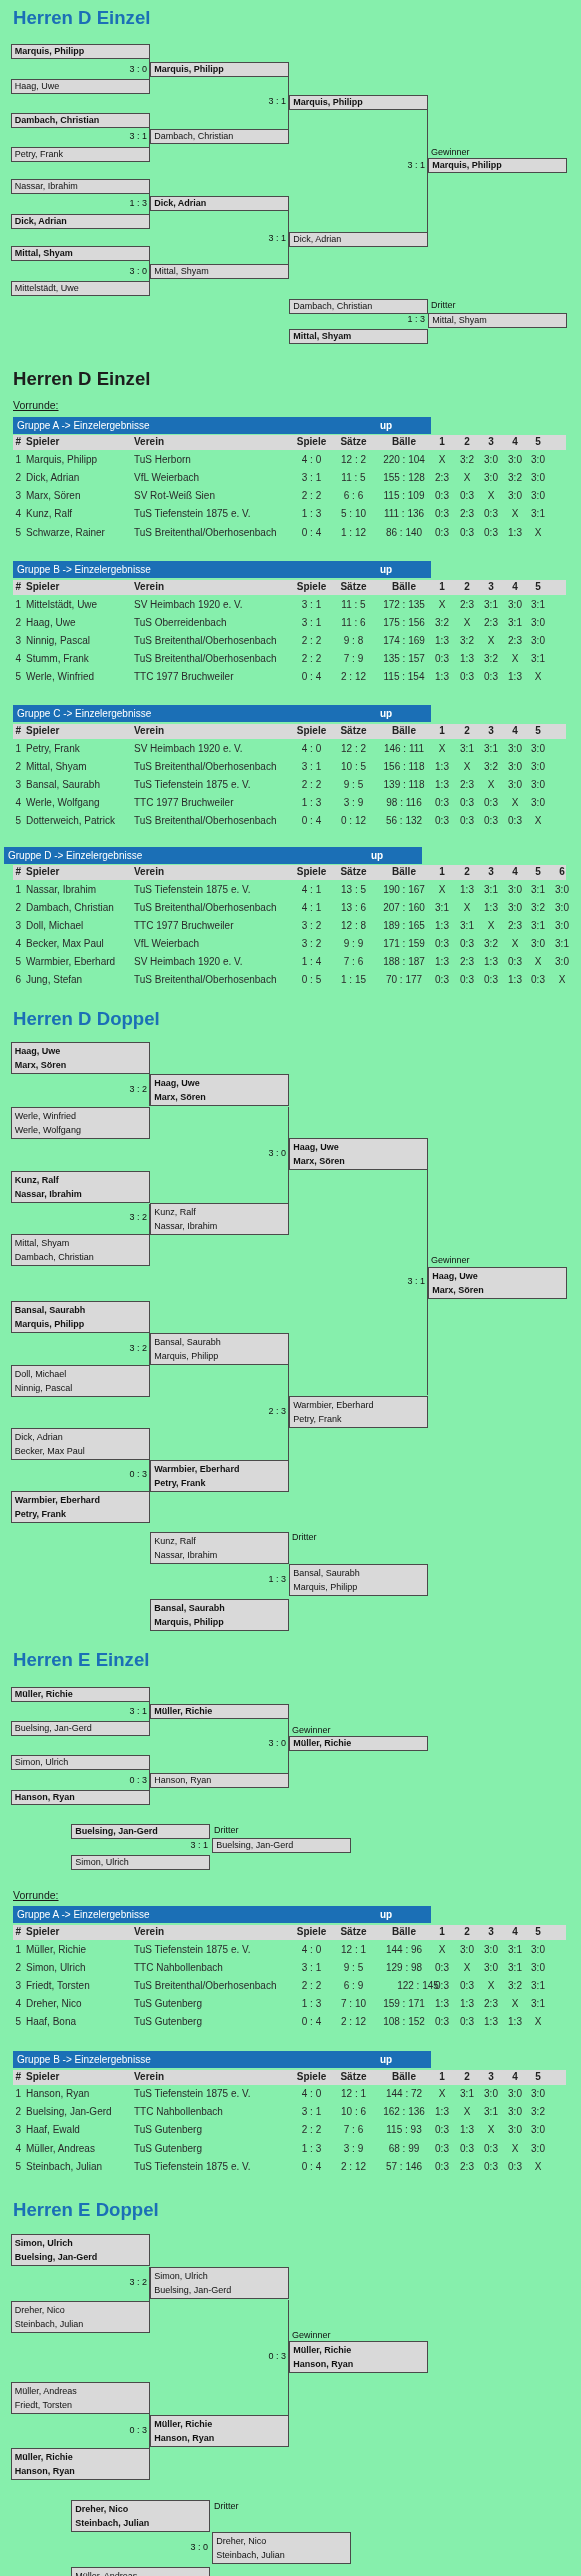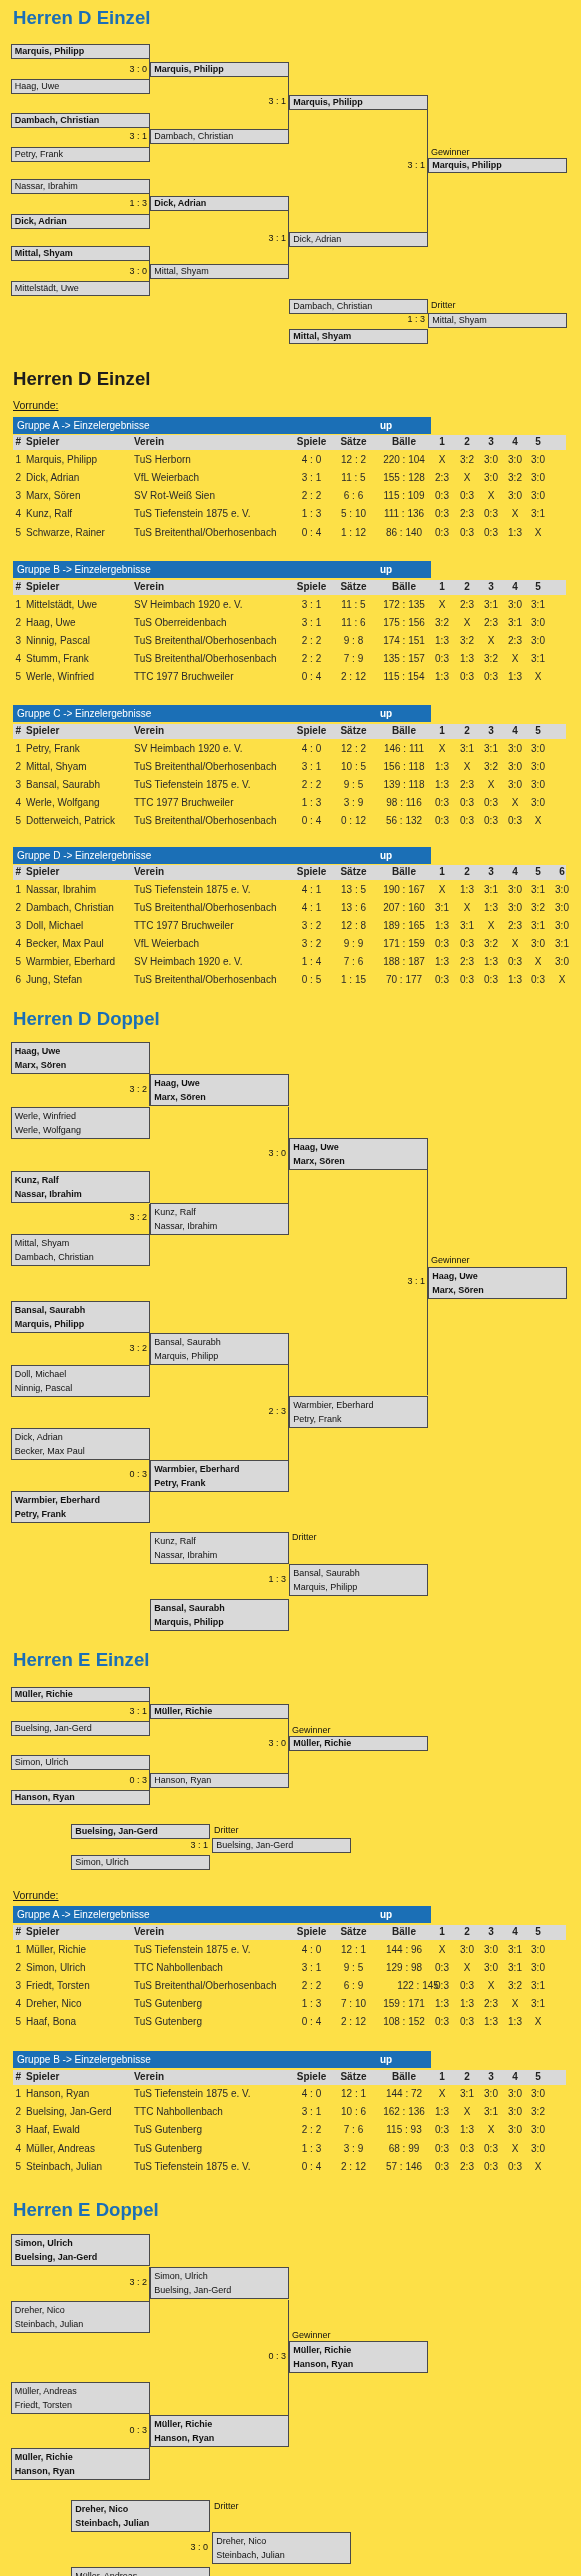--- a/index.html
+++ b/index.html
@@ -1,16 +1,16 @@
 <!DOCTYPE html>
 <html style="font-size:13px"><head>
 <meta charset="utf-8">
 <style>
   html,body{margin:0;padding:0;background:#ffffff;}
-  #canvas{position:relative;width:582px;height:2576px;overflow:hidden;background:#fde047;
+  #canvas{position:relative;width:582px;height:2576px;overflow:hidden;background:#86efac;
           font-family:"Liberation Sans", sans-serif;}
   .abs{position:absolute;}
   .sec-title{font-size:18.6px;font-weight:700;white-space:nowrap;}
   .vorrunde{font-size:10.5px;color:#1a1a1a;text-decoration:underline;white-space:nowrap;}
   .bbox{position:absolute;background:#d9d9d9;border:0.8px solid #4a4a4a;box-sizing:border-box;
         color:#111;font-size:9px;overflow:hidden;}
   .bbox .ln{padding-left:3.2px;line-height:13px;white-space:nowrap;}
   .bbox.dbl .ln{line-height:14.5px;}
   .bbox.hl{border-width:1.6px;}
   .score{position:absolute;width:40px;text-align:right;font-size:9px;color:#111;white-space:nowrap;}
@@ -227,21 +227,21 @@
       <div class="rcell ctr" style="left: 465px; width: 26px;">2:3</div>
       <div class="rcell ctr" style="left: 489px; width: 26px;">3:1</div>
       <div class="rcell ctr" style="left: 512px; width: 26px;">3:0</div>
     </div>
     <div class="grow" style="left: 13px; top: 634px;">
       <div class="rcell" style="left: 2.4px;">3</div>
       <div class="rcell" style="left: 13px;">Ninnig, Pascal</div>
       <div class="rcell" style="left: 121px;">TuS Breitenthal/Oberhosenbach</div>
       <div class="rcell ctr" style="left: 279px; width: 39px;">2 : 2</div>
       <div class="rcell ctr" style="left: 318px; width: 45px;">9 : 8</div>
-      <div class="rcell ctr" style="left: 362px; width: 58px;">174 : 151</div>
+      <div class="rcell ctr" style="left: 362px; width: 58px;">174 : 169</div>
       <div class="rcell ctr" style="left: 416px; width: 26px;">1:3</div>
       <div class="rcell ctr" style="left: 441px; width: 26px;">3:2</div>
       <div class="rcell ctr" style="left: 465px; width: 26px;">X</div>
       <div class="rcell ctr" style="left: 489px; width: 26px;">2:3</div>
       <div class="rcell ctr" style="left: 512px; width: 26px;">3:0</div>
     </div>
     <div class="grow" style="left: 13px; top: 652px;">
       <div class="rcell" style="left: 2.4px;">4</div>
       <div class="rcell" style="left: 13px;">Stumm, Frank</div>
       <div class="rcell" style="left: 121px;">TuS Breitenthal/Oberhosenbach</div>
@@ -342,21 +342,21 @@
       <div class="rcell" style="left: 121px;">TuS Breitenthal/Oberhosenbach</div>
       <div class="rcell ctr" style="left: 279px; width: 39px;">0 : 4</div>
       <div class="rcell ctr" style="left: 318px; width: 45px;">0 : 12</div>
       <div class="rcell ctr" style="left: 362px; width: 58px;">56 : 132</div>
       <div class="rcell ctr" style="left: 416px; width: 26px;">0:3</div>
       <div class="rcell ctr" style="left: 441px; width: 26px;">0:3</div>
       <div class="rcell ctr" style="left: 465px; width: 26px;">0:3</div>
       <div class="rcell ctr" style="left: 489px; width: 26px;">0:3</div>
       <div class="rcell ctr" style="left: 512px; width: 26px;">X</div>
     </div>
-    <div class="gbar" style="left: 13px; top: 847px;">
+    <div class="gbar" style="left: 4px; top: 847px;">
       <div class="gl">Gruppe D -&gt; Einzelergebnisse</div>
       <div class="up">up</div>
     </div>
     <div class="ghead" style="left: 13px; top: 865px;">
       <div class="hcell" style="left: 2.4px;">#</div>
       <div class="hcell" style="left: 13px;">Spieler</div>
       <div class="hcell" style="left: 121px;">Verein</div>
       <div class="hcell ctr" style="left: 279px; width: 39px;">Spiele</div>
       <div class="hcell ctr" style="left: 318px; width: 45px;">Sätze</div>
       <div class="hcell ctr" style="left: 362px; width: 58px;">Bälle</div>

